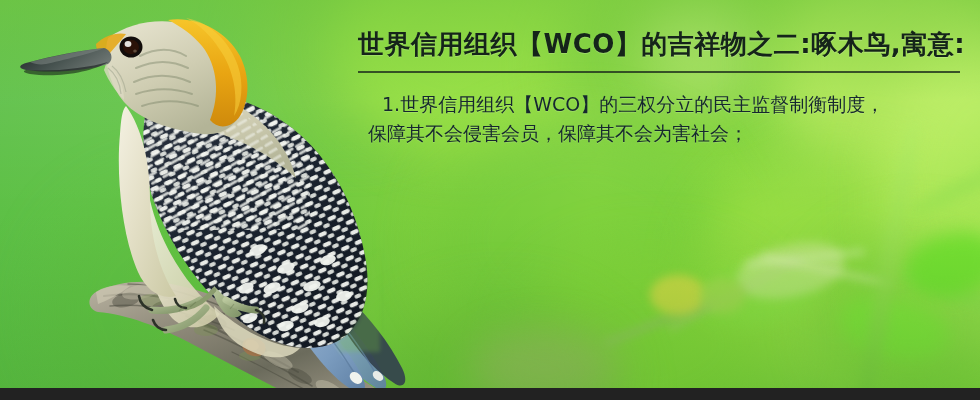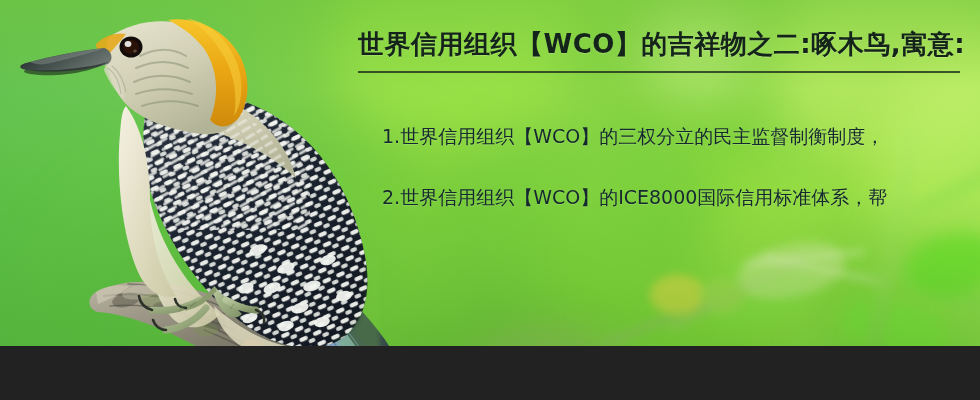--- a/index.html
+++ b/index.html
@@ -4,21 +4,21 @@
 <title>WCO Banner</title>
 <style>
   html, body {
     margin: 0;
     padding: 0;
     background: #222;
   }
   #banner {
     position: relative;
     width: 980px;
-    height: 346px;
+    height: 388px;
     overflow: hidden;
     font-family: "DejaVu Sans", "Liberation Sans", sans-serif;
     
     background: #67c247;
   }
 
   
   .bg-layer { position: absolute; inset: 0; }
 
   .bg-base {
@@ -148,21 +148,21 @@
   #banner-body {
     position: absolute;
     left: 14px;
     top: 90px;
     width: 600px;
     font-size: 19px;
     line-height: 29px;
     color: #16282f;
     text-shadow: 0 1px 0 rgba(255,255,255,0.14);
   }
-  #banner-body .li { display: block; margin-top: 32px; }
+  #banner-body .li { display: block; }
   #banner-body .li .first { padding-left: 16px; display: block; }
   #banner-body .li .cont  { padding-left: 2px; display: block; }
 </style>
 </head>
 <body>
 
 <div id="banner">
 
   <div class="bg-layer bg-base"></div>
   <div class="bg-layer">
@@ -434,20 +434,20 @@
 
   <div id="text-panel">
 
     <div id="banner-title">世界信用组织【WCO】的吉祥物之二:啄木鸟,寓意:</div>
 
     <div id="title-rule"></div>
 
     <div id="banner-body">
       <span class="li">
         <span class="first">1.世界信用组织【WCO】的三权分立的民主监督制衡制度，</span>
+        <span class="cont">保障其不会侵害会员，保障其不会为害社会；</span>
       </span>
       <span class="li">
-        <span class="first">2.世界信用组织【WCO】的ICE8000国际信用标准体系，帮</span>
       </span>
     </div>
 
   </div>
 </div>
 
 </body></html>

